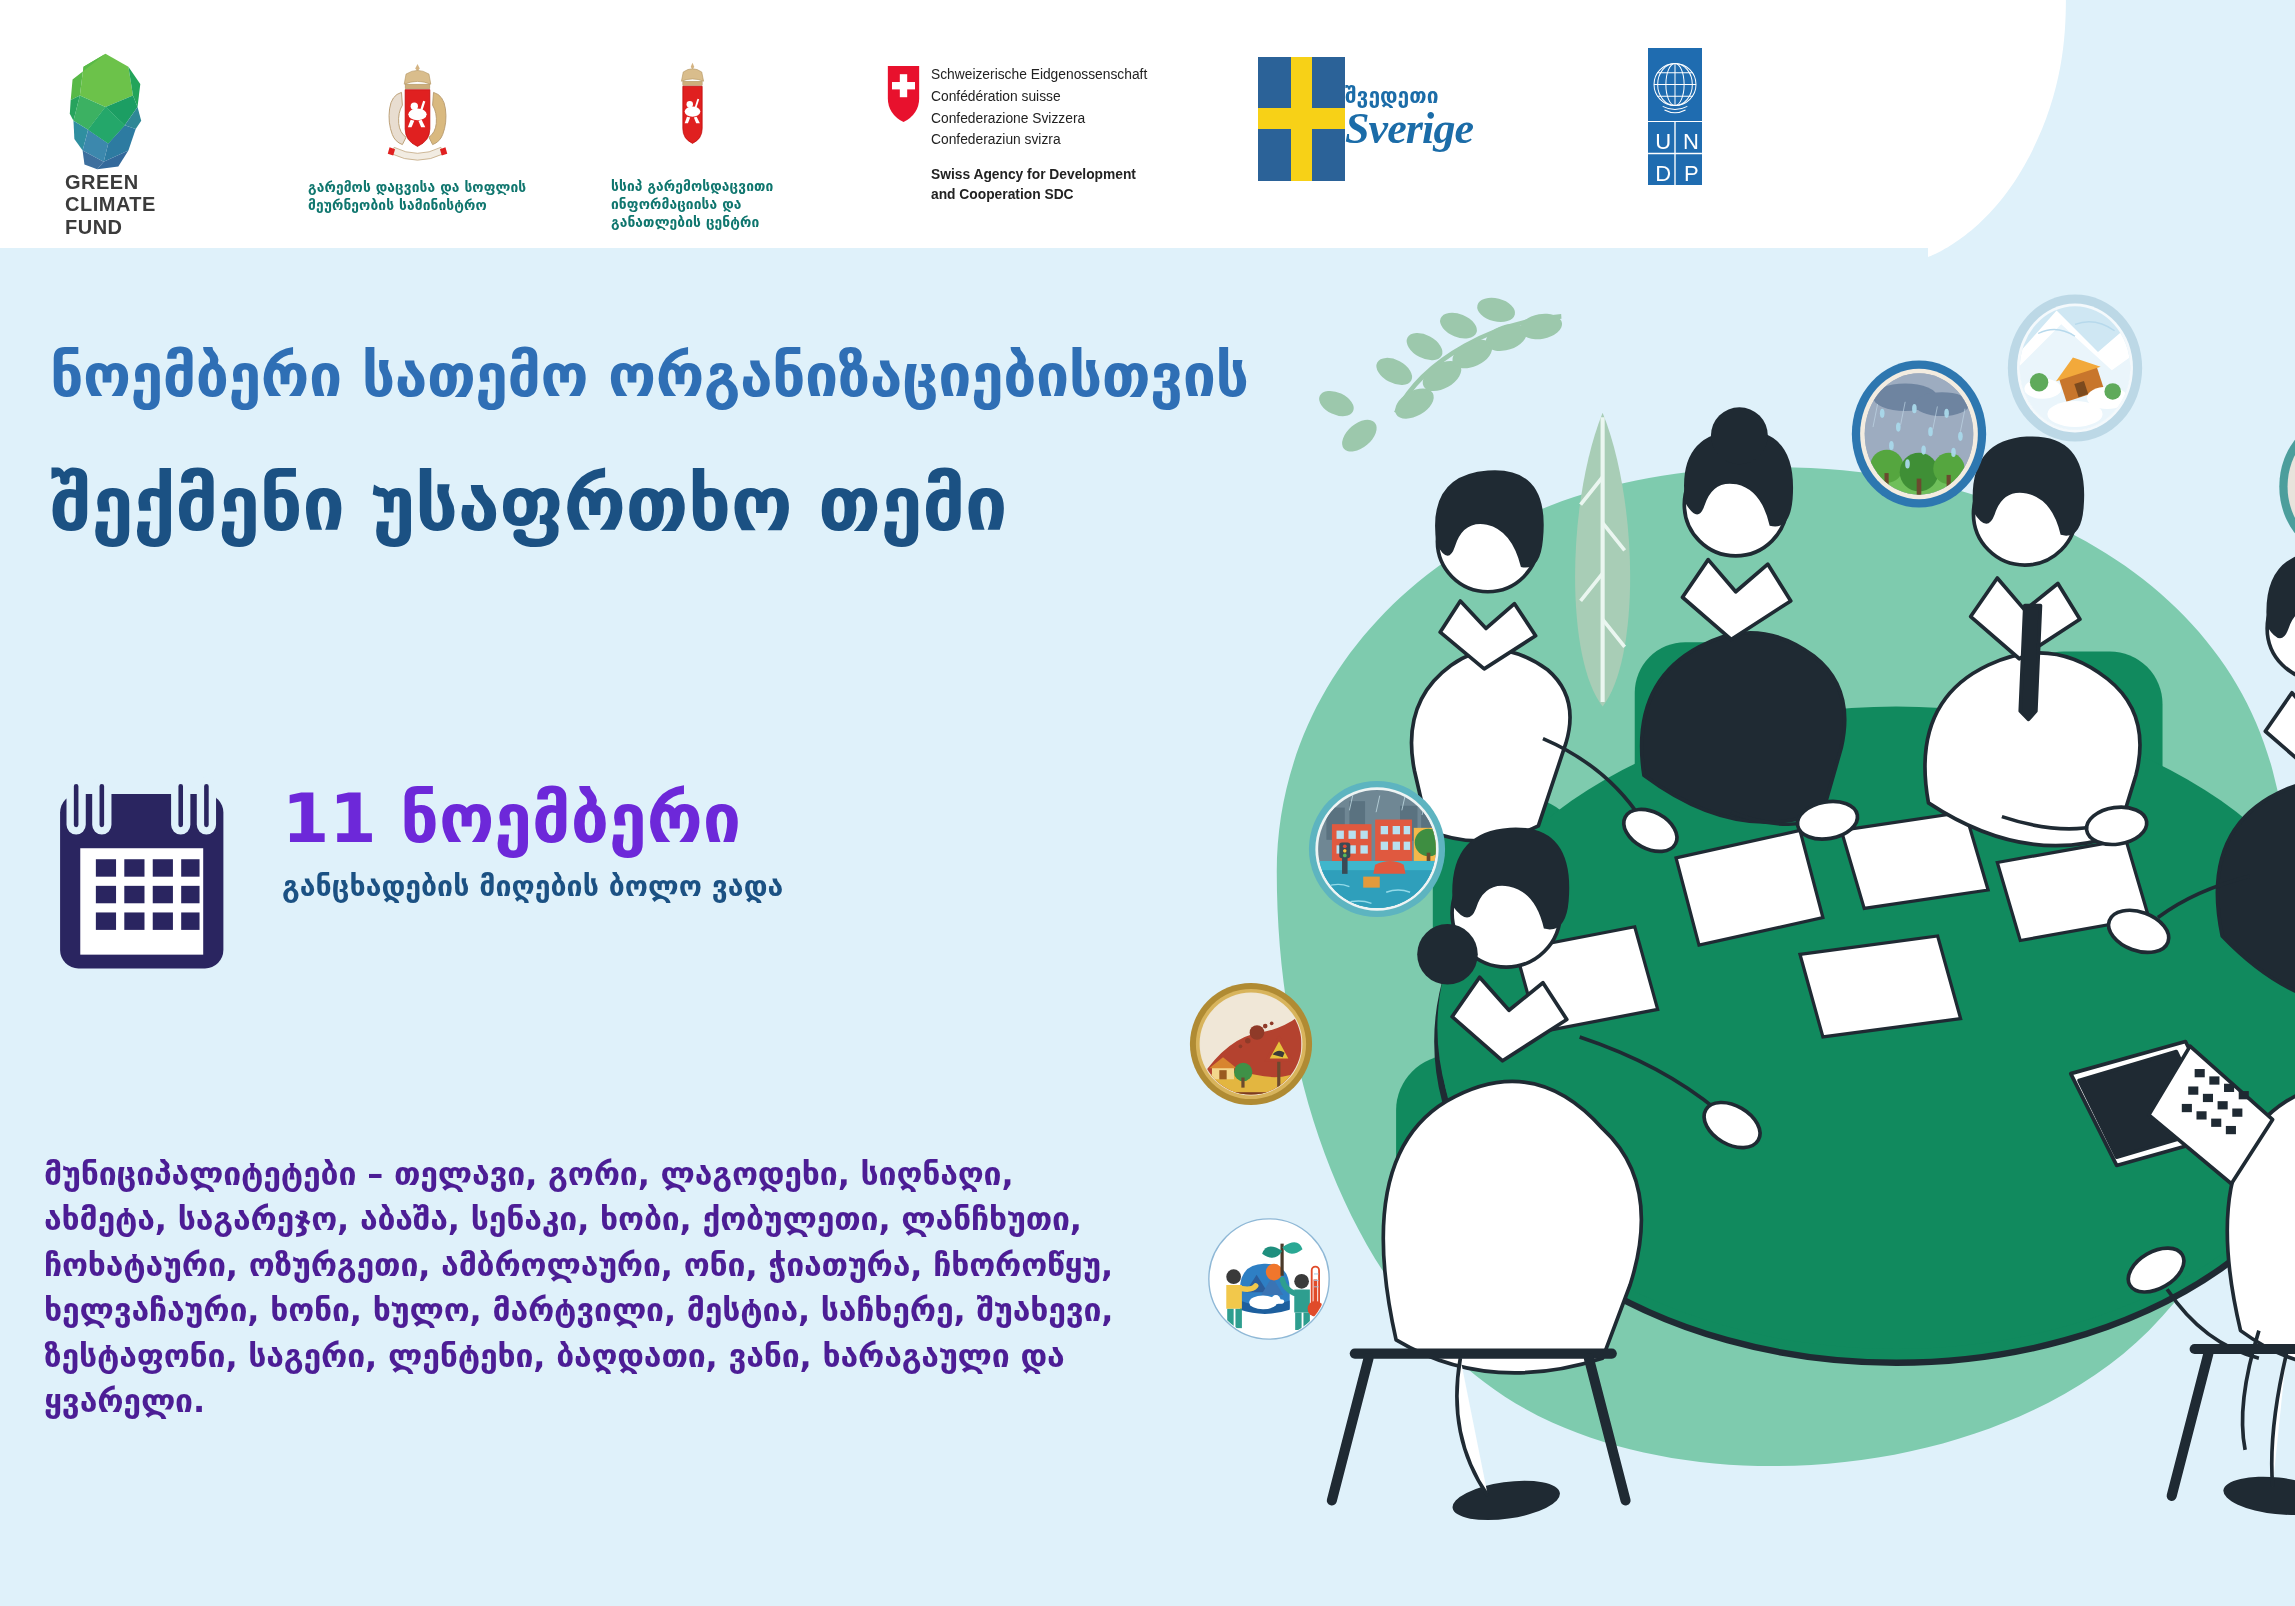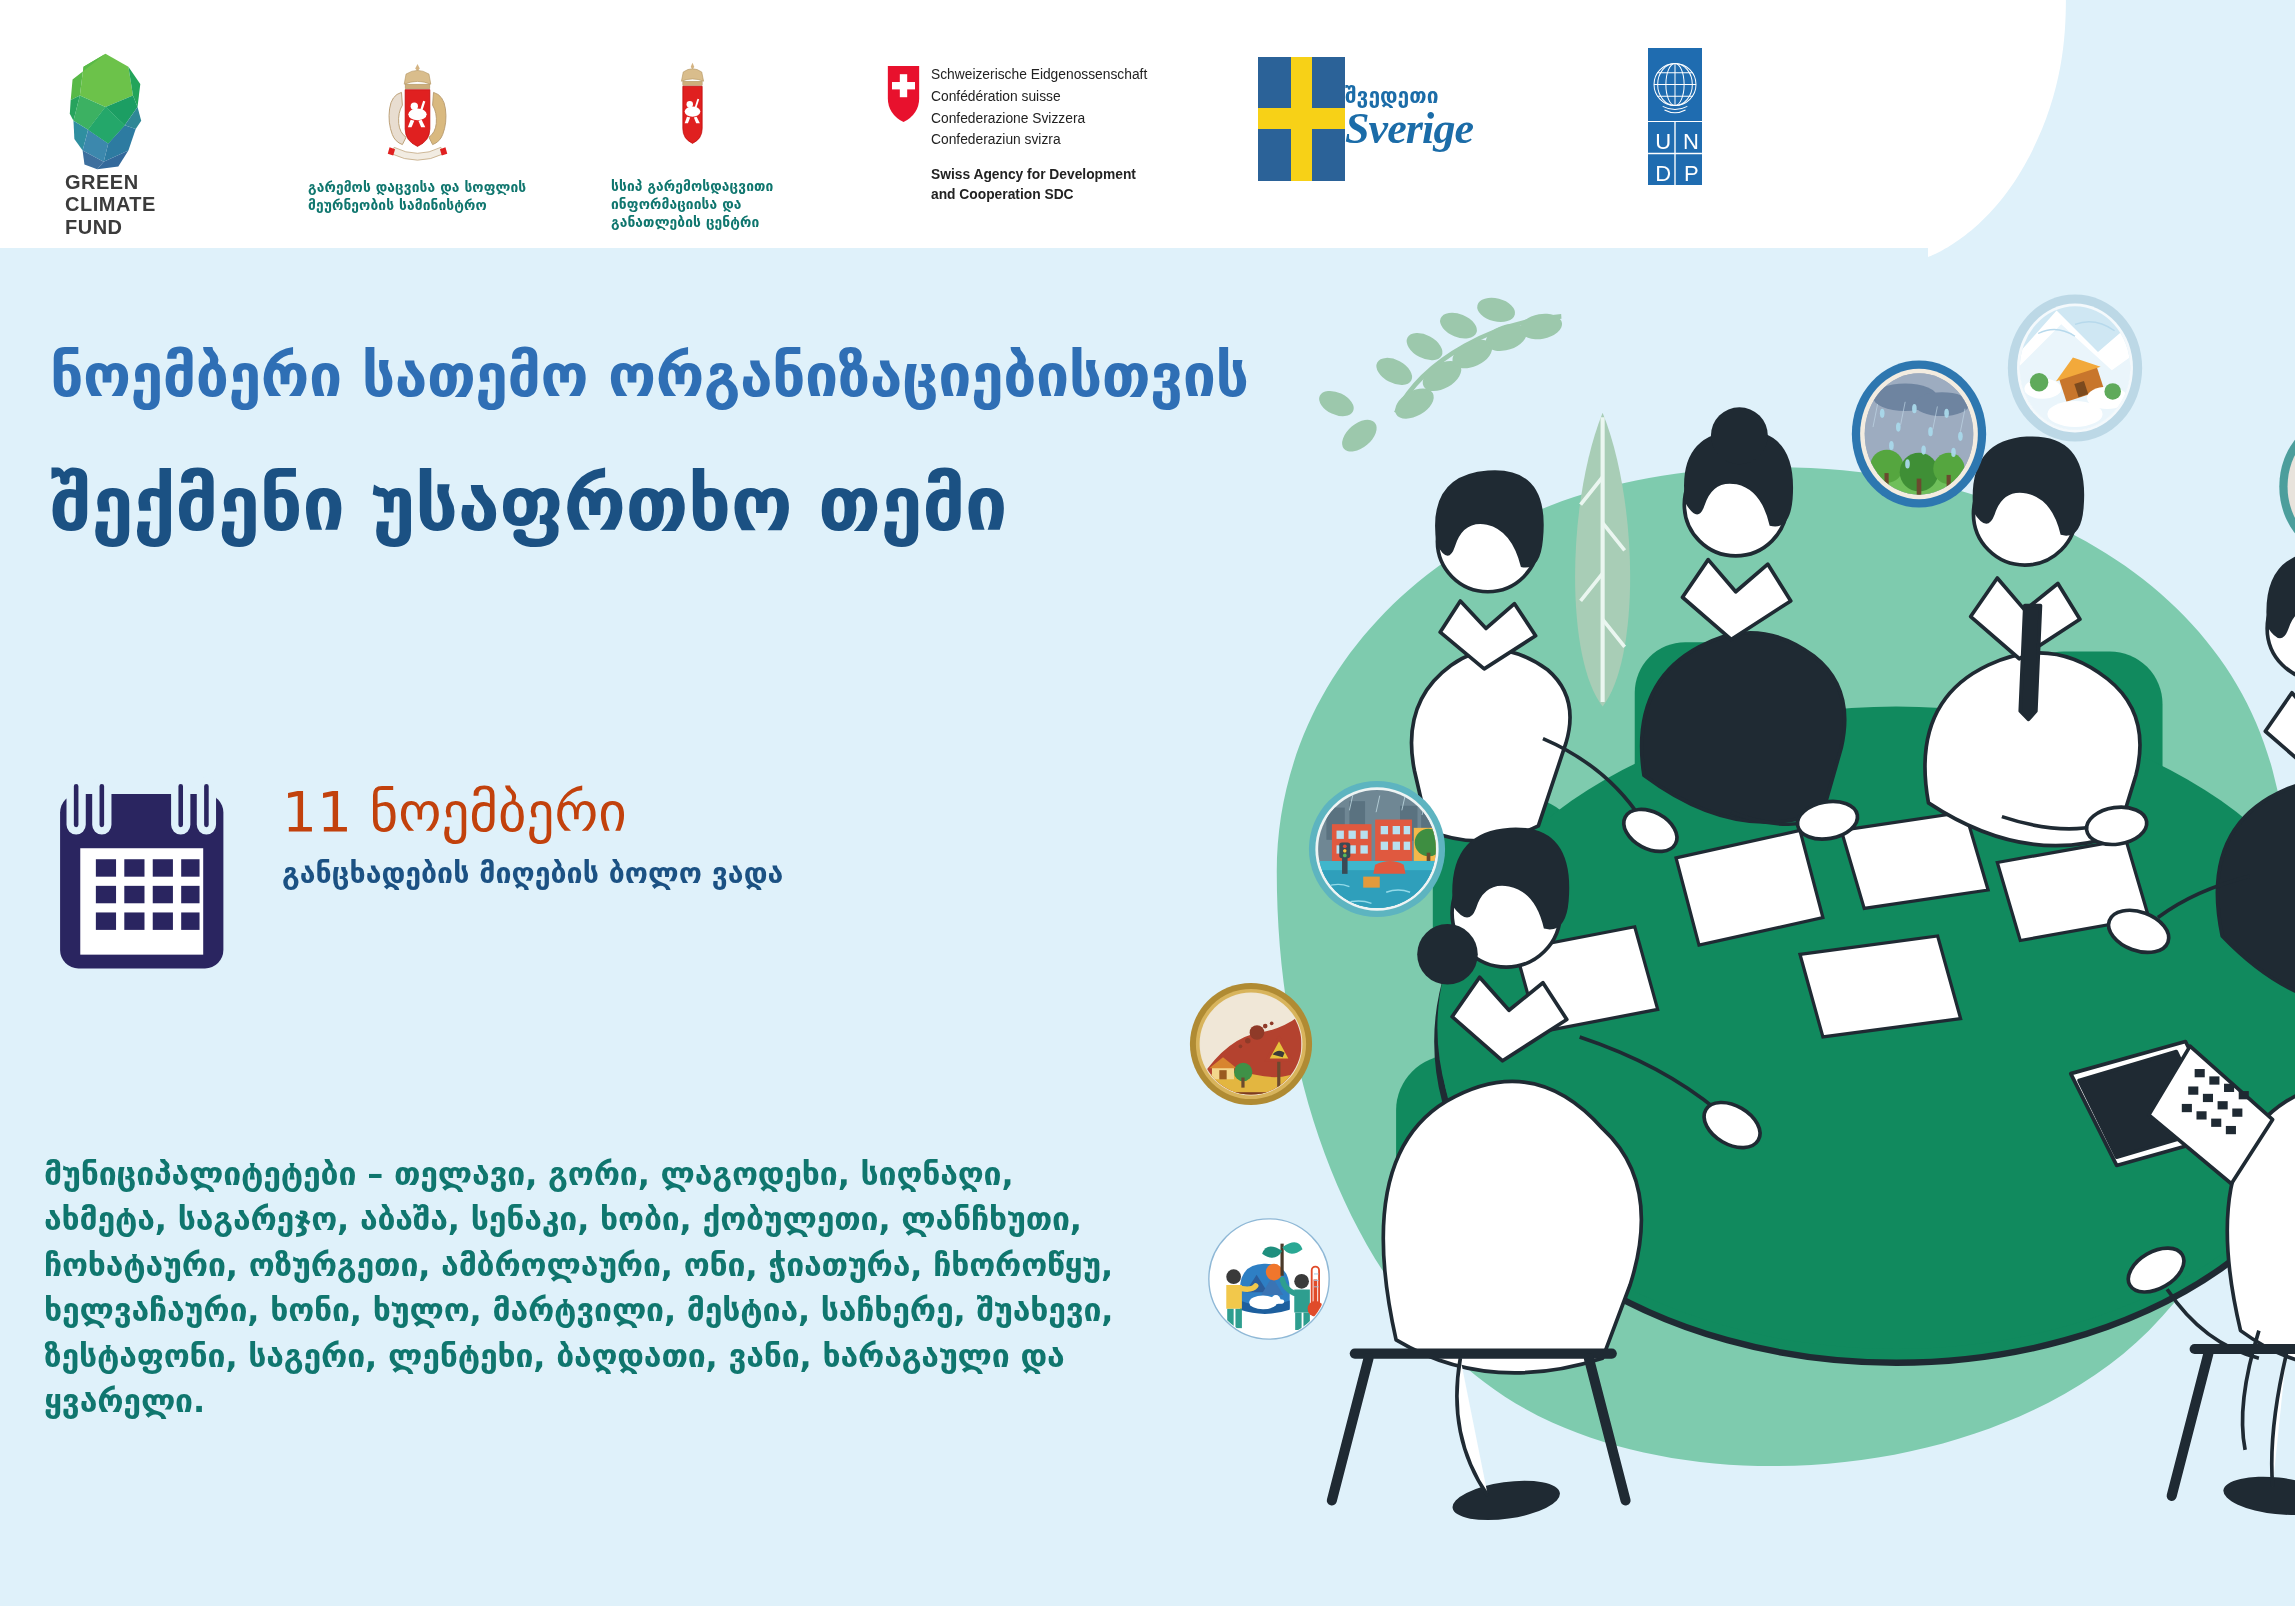--- a/index.html
+++ b/index.html
@@ -70,33 +70,33 @@
     font-family:"DejaVu Sans", sans-serif;
     font-size:76px; font-weight:700; color:#1b5183; letter-spacing:-0.5px; white-space:nowrap;
     z-index:8;
   }
 
   
   #deadline{ position:absolute; left:60px; top:762px; z-index:8; display:flex; align-items:flex-start; }
   .cal-icon{ width:202px; height:211px; position:relative; flex:0 0 auto; }
   .deadline-text{ margin-left:20px; padding-top:23px; }
   #deadline-date{
-    font-family:"DejaVu Sans", sans-serif; font-size:55px; font-weight:400;
-    color:#c2410c; line-height:1; white-space:nowrap;
+    font-family:"DejaVu Sans", sans-serif; font-size:68px; font-weight:700;
+    color:#6d28d9; line-height:1; white-space:nowrap;
   }
   #deadline-sub{
     font-family:"DejaVu Sans", sans-serif; font-size:28.5px; font-weight:700;
     color:#1b5183; line-height:1; margin-top:20px; white-space:nowrap;
   }
 
   
   #municipalities{
     position:absolute; left:44px; top:1152px; width:1093px; z-index:8;
     font-family:"DejaVu Sans", sans-serif; font-size:32px; font-weight:700;
-    color:#0f766e; line-height:1.42; letter-spacing:-0.2px;
+    color:#4c1d95; line-height:1.42; letter-spacing:-0.2px;
   }
 
   
   #illustration{ position:absolute; left:1139px; top:220px; width:1539px; height:1386px; z-index:3; }
   #illustration svg{ width:100%; height:100%; display:block; }
 
   .hz{ position:absolute; z-index:7; }
   .hz svg{ display:block; }
 </style>
 </head>

